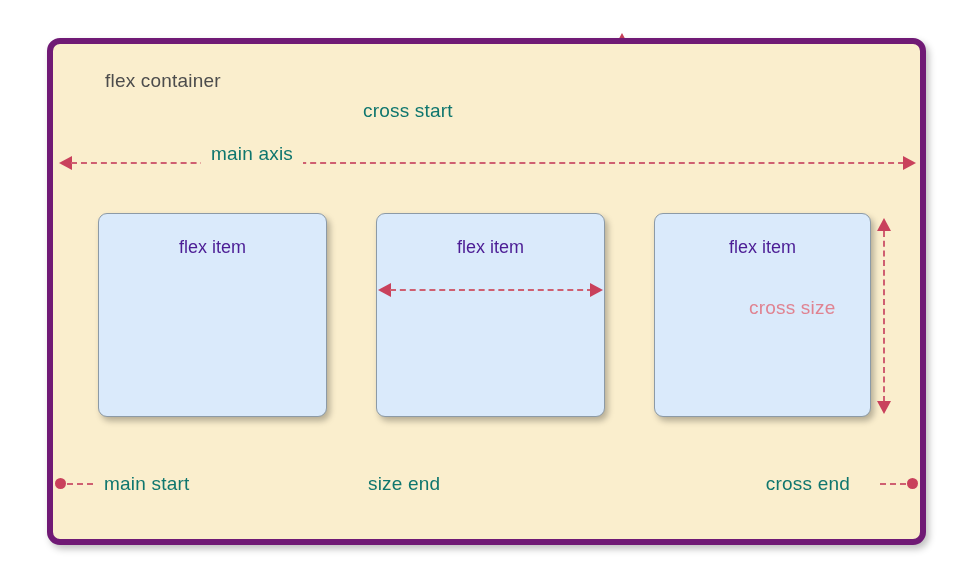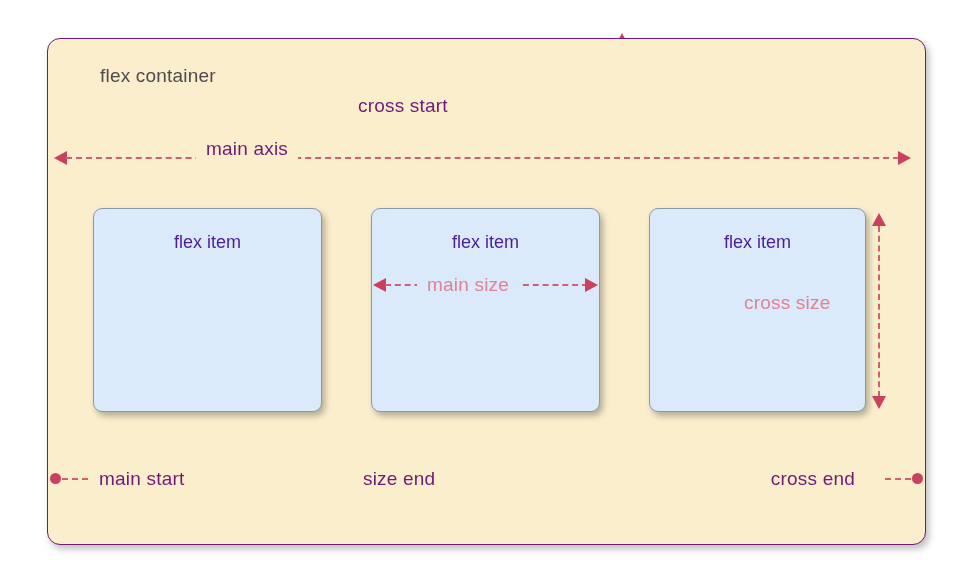--- a/index.html
+++ b/index.html
@@ -5,21 +5,21 @@
   html,body{margin:0;padding:0;background:#ffffff;}
   body{width:970px;height:576px;overflow:hidden;
        font-family:"Liberation Sans","DejaVu Sans",sans-serif;}
 
   #stage{position:relative;width:970px;height:576px;background:#ffffff;}
 
   
   #flex-container{
     position:absolute;left:47px;top:38px;width:879px;height:507px;
     background:#faeecd;
-    border:1px solid #701a75;
+    border:6px solid #701a75;
     border-radius:13px;
     box-sizing:border-box;
     box-shadow:3px 4px 7px rgba(0,0,0,0.25);
   }
   #container-label{
     position:absolute;left:52px;top:26px;
     font-size:19px;color:#4c4c4c;letter-spacing:.2px;white-space:nowrap;
   }
 
   
@@ -63,21 +63,21 @@
   }
   .arrow-down{
     border-left:7px solid transparent;border-right:7px solid transparent;
     border-top:13px solid #c9415c;
   }
   .dot{
     position:absolute;width:11px;height:11px;border-radius:50%;
     background:#c9415c;
   }
   .red-label{
-    position:absolute;font-size:19px;color:#701a75;white-space:nowrap;
+    position:absolute;font-size:19px;color:#0f766e;white-space:nowrap;
     letter-spacing:.2px;
   }
   .red-label.inner{color:#e08391;}
 </style>
 </head>
 <body>
 
 <div id="stage">
 
   <div class="arrow arrow-up" style="left:615px;top:33px;"></div>
@@ -102,21 +102,20 @@
     <div class="flex-item" id="flex-item-1">
       <div class="item-label">flex item</div>
     </div>
 
     <div class="flex-item" id="flex-item-2">
       <div class="item-label">flex item</div>
 
       <div class="arrow arrow-left" style="left:1px;top:69px;"></div>
       <div class="hline" style="left:13px;top:75px;width:203px;"></div>
       <div class="arrow arrow-right" style="left:213px;top:69px;"></div>
-      <div class="red-label inner" style="left: 45px; top: 65px; background: rgb(218, 234, 251); padding: 0px 10px;">main size</div>
     </div>
 
     <div class="flex-item" id="flex-item-3">
       <div class="item-label">flex item</div>
 
       <div class="arrow arrow-up" style="left:222px;top:4px;"></div>
       <div class="vline" style="left:228px;top:17px;height:171px;"></div>
       <div class="arrow arrow-down" style="left:222px;top:187px;"></div>
       <div class="red-label inner" style="left: 88px; top: 83px; background: rgb(218, 234, 251); padding: 0px 6px;">cross size</div>
     </div>

